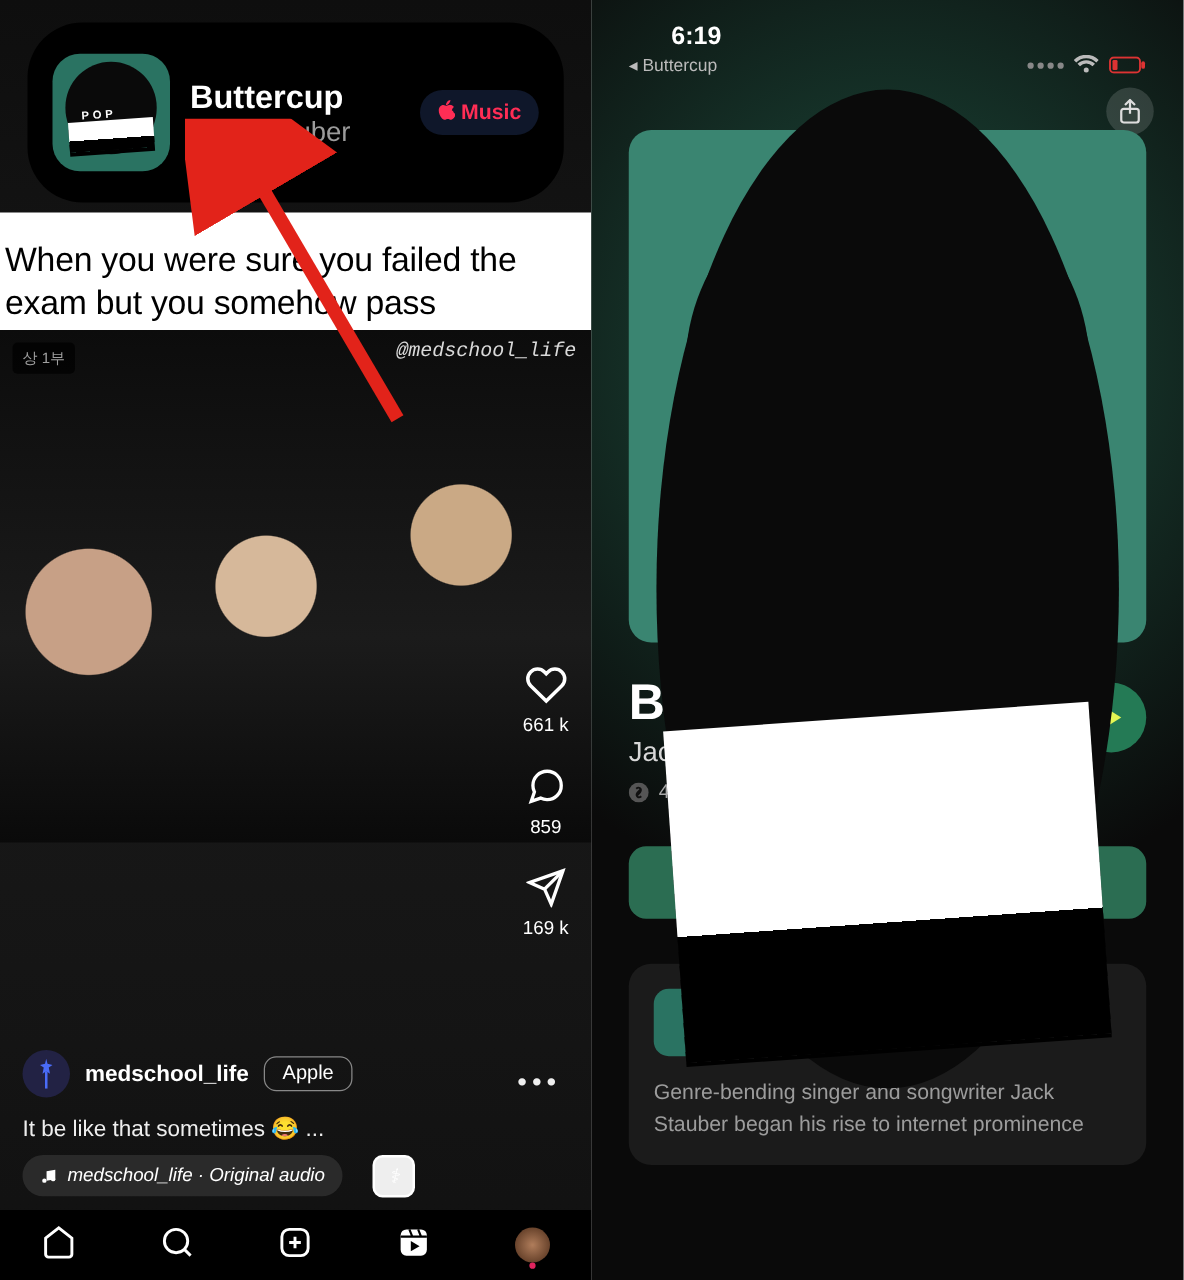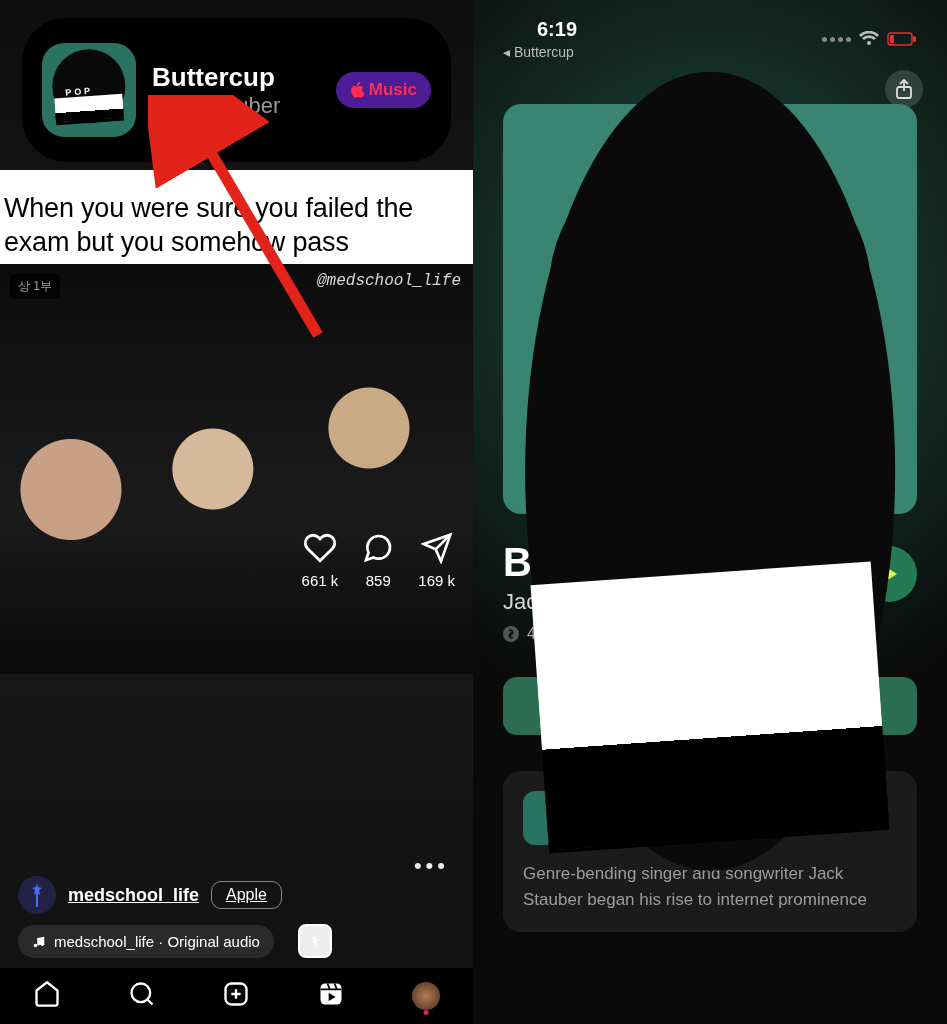--- a/index.html
+++ b/index.html
@@ -14,58 +14,58 @@
 
 .video-area { position:absolute; top:264px; left:0; right:0; height:410px; background:
     radial-gradient(circle at 15% 55%,#c7a086 0 50px,transparent 51px),
     radial-gradient(circle at 45% 50%,#d6b89a 0 40px,transparent 41px),
     radial-gradient(circle at 78% 40%,#caa985 0 40px,transparent 41px),
     linear-gradient(180deg,#0c0c0c 0%,#1b1b1b 60%,#0a0a0a 100%); }
 .watermark { position:absolute; top:8px; right:12px; font-size:16px; font-style:italic; color:#d9d9d9;font-family:Liberation Mono, monospace; }
 .channel-badge { position:absolute; top:10px; left:10px; background:#000; color:#ddd; font-size:12px; padding:4px 8px; border-radius:4px; opacity:.7; }
 
 
-.rail { position:absolute; right:18px; top:530px; display:flex; flex-direction:row; align-items:center; gap:22px; }
+.rail { position:absolute; right:18px; top:530px; display:flex; flex-direction:column; align-items:center; gap:22px; }
 .rail-item { display:flex; flex-direction:column; align-items:center; gap:6px; }
 .rail-icon { width:36px; height:36px; display:flex; align-items:center; justify-content:center; }
 .rail-count { font-size:15px; color:#fff; }
 
 
 .info { position:absolute; left:18px; bottom:110px; right:90px; display:flex; flex-direction:column; gap:14px; }
-.user-row { display:flex; align-items:center; gap:12px;text-decoration:underline; }
+.user-row { display:flex; align-items:center; gap:12px; }
 .avatar { width:38px; height:38px; border-radius:50%; background:#224; display:flex; align-items:center; justify-content:center; }
 .username { font-size:18px; font-weight:600; }
 .follow-btn { border:1px solid #888; border-radius:10px; padding:4px 14px; font-size:16px; color:#fff; background:transparent; }
 .post-caption { font-size:18px; color:#eee; }
 
 .audio-pill { display:inline-flex; align-items:center; gap:8px; background:#2a2a2a; border-radius:18px; padding:8px 14px; font-size:15px; }
-.audio-row { position:absolute; left:18px; bottom:66px; display:flex; align-items:flex-end; gap:24px; }
+.audio-row { position:absolute; left:18px; bottom:66px; display:flex; align-items:flex-start; gap:24px;font-style:italic; }
 .audio-thumb { width:34px; height:34px; border-radius:8px; background:#eee; border:2px solid #fff; display:flex; align-items:center; justify-content:center; font-size:16px; }
 .more-dots { position:absolute; right:24px; bottom:145px; font-size:22px; letter-spacing:4px; color:#eee; }
 
 
 .tabbar { position:absolute; bottom:0; left:0; right:0; height:56px; background:#000; display:flex; align-items:center; justify-content:space-around; }
 .tabbar svg, .tabbar .avatar-mini { width:28px; height:28px; }
 .avatar-mini { border-radius:50%; background:radial-gradient(circle,#b07d5b,#4b2b18); position:relative; }
 .avatar-mini::after { content:""; position:absolute; bottom:-5px; left:50%; transform:translateX(-50%); width:5px; height:5px; border-radius:50%; background:#e0245e; }
 
 
 .shazam-card { position:absolute; top:18px; left:22px; right:22px; height:144px; background:#000; border-radius:44px; display:flex; align-items:center; padding:0 20px; gap:16px; z-index:5; }
 .shazam-art { width:94px; height:94px; border-radius:22px; background:#2a7362; position:relative; overflow:hidden; }
 .shazam-text { flex:1; }
 .shazam-title { font-size:26px; font-weight:600; color:#fff; }
 .shazam-artist { font-size:22px; color:#9b9b9b; }
-.music-pill { background:#4c1d95; border-radius:20px; padding:8px 14px; display:flex; align-items:center; gap:5px; color:#ff2d55; font-size:17px; font-weight:600; }
+.music-pill { background:#0f172a; border-radius:20px; padding:8px 14px; display:flex; align-items:flex-start; gap:5px; color:#ff2d55; font-size:17px; font-weight:600; }
 
 
 .arrow-svg { position:absolute; top:95px; left:148px; z-index:6; pointer-events:none; }
 
 
 .right { width:474px; height:1024px; background:radial-gradient(ellipse 140% 70% at 50% 28%, #1e5140 0%, #0a0a0a 62%); color:#fff; position:relative; overflow:hidden; padding:0 30px; }
-.statusbar { display:flex; justify-content:space-between; align-items:center; padding-top:18px; font-size:16px; color:#ccc; }
+.statusbar { display:flex; justify-content:space-between; align-items:flex-end; padding-top:18px; font-size:16px; color:#ccc; }
 .sb-left { display:flex; flex-direction:column; gap:3px; }
 .clock { font-size:20px; font-weight:600; color:#fff; margin-left:34px; }
 .back-link { font-size:14px; color:#bbb; }
 .sb-right { display:flex; align-items:center; gap:8px; }
 .dots4 { display:flex; gap:3px; }
 .dots4 span { width:5px; height:5px; border-radius:50%; background:#888; }
 
 .share-btn { position:absolute; top:70px; right:24px; width:38px; height:38px; border-radius:50%; background:rgba(255,255,255,.14); display:flex; align-items:center; justify-content:center; }
 
 .big-art { width:414px; height:410px; margin:44px auto 0; border-radius:18px; background:#3a8571; position:relative; overflow:hidden; }
@@ -170,20 +170,21 @@
     <div class="user-row">
       <div class="avatar">
         <svg width="18" height="24" viewBox="0 0 18 24" fill="#4a6cf7">
             <path d="M9 0l1 4 4 1-3 2 1 5-3-2-3 2 1-5-3-2 4-1z"></path>
             <rect x="8" y="10" width="2" height="14" fill="#4a6cf7"></rect>
           </svg>
       </div>
       <span class="username">medschool_life</span>
       <button class="follow-btn">Apple</button>
     </div>
+    <div class="post-caption">It be like that sometimes 😂 ...</div>
   </div>
 
   <div class="audio-row">
     <div class="audio-pill">
       <svg width="14" height="14" viewBox="0 0 24 24" fill="#fff">
           <path d="M9 18V5l12-2v13"></path>
           <circle cx="6" cy="18" r="3"></circle>
           <circle cx="18" cy="16" r="3"></circle>
         </svg>
       <span>medschool_life · Original audio</span>

